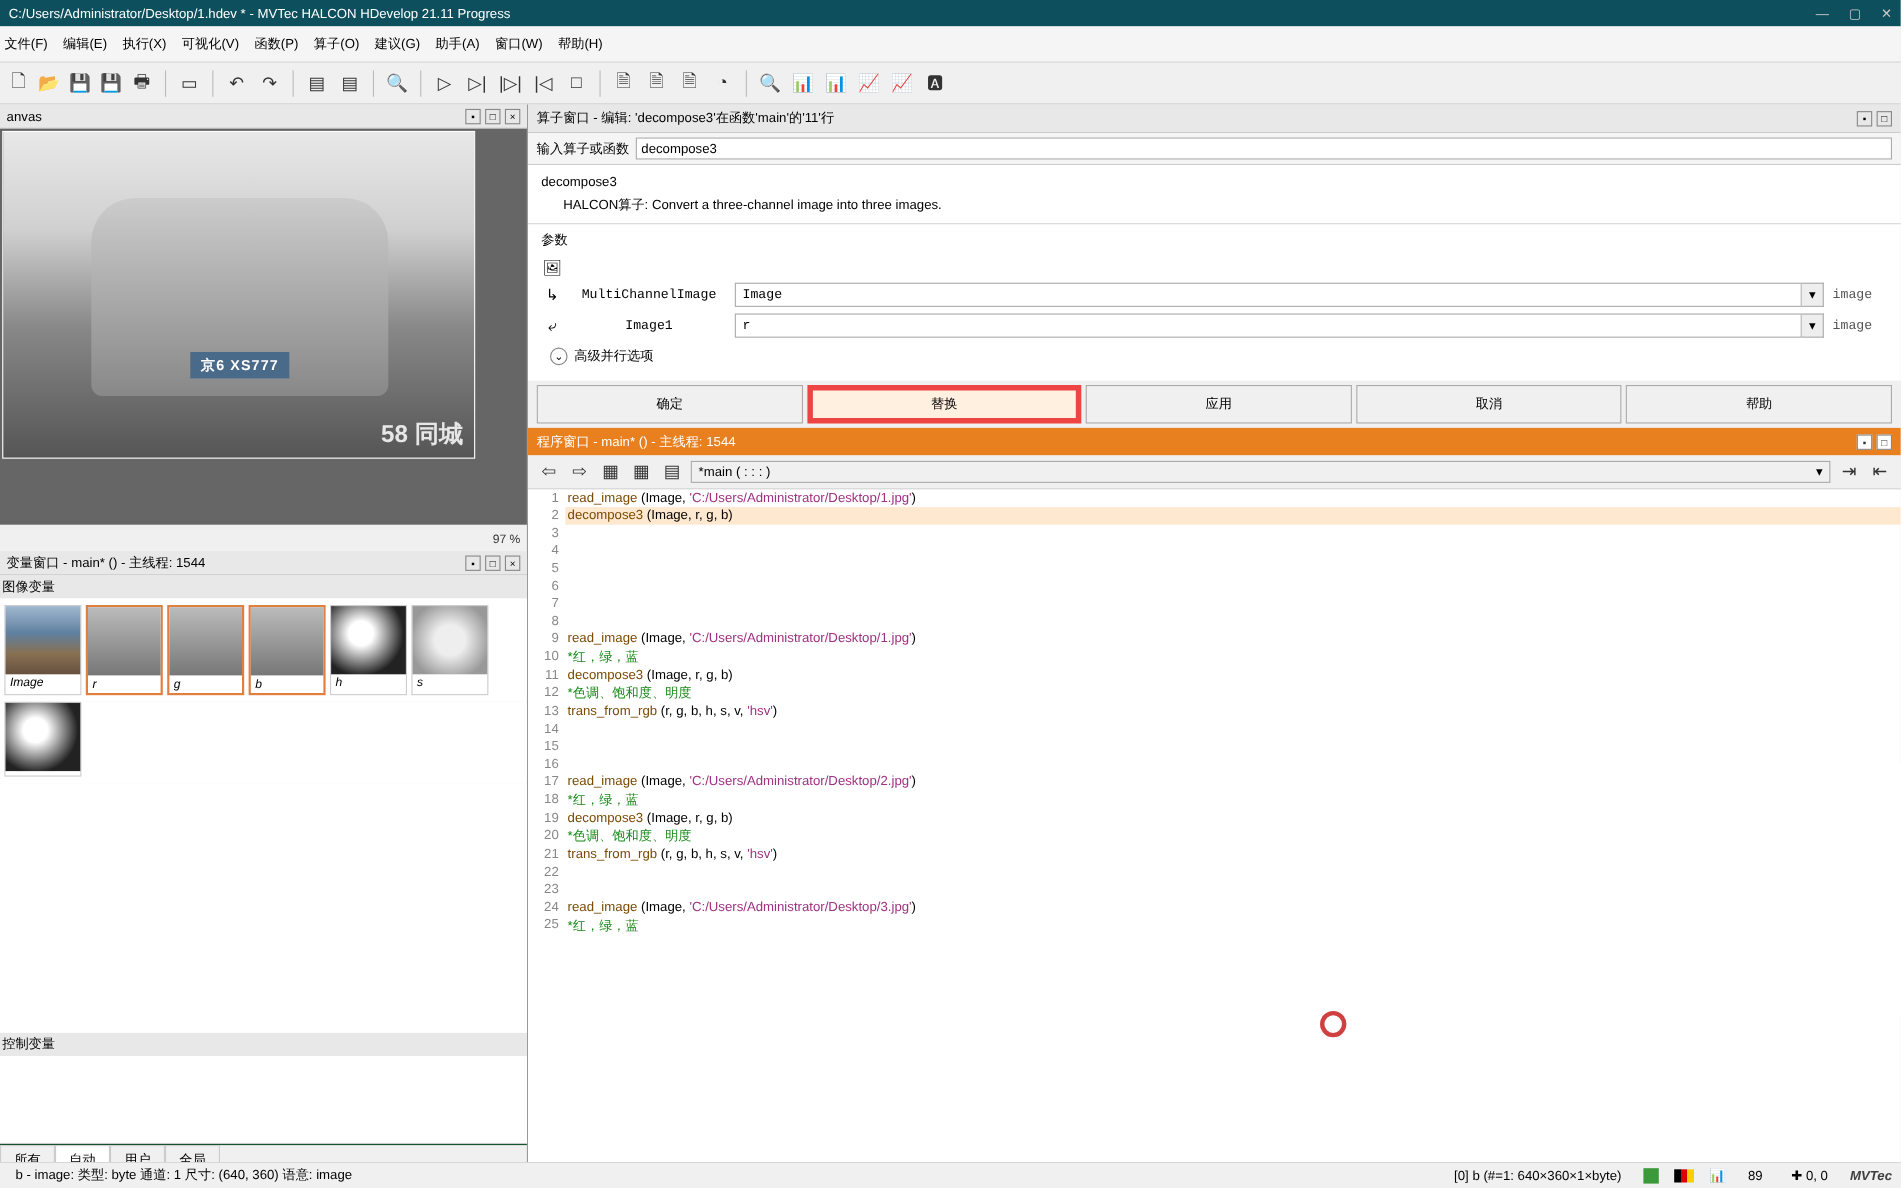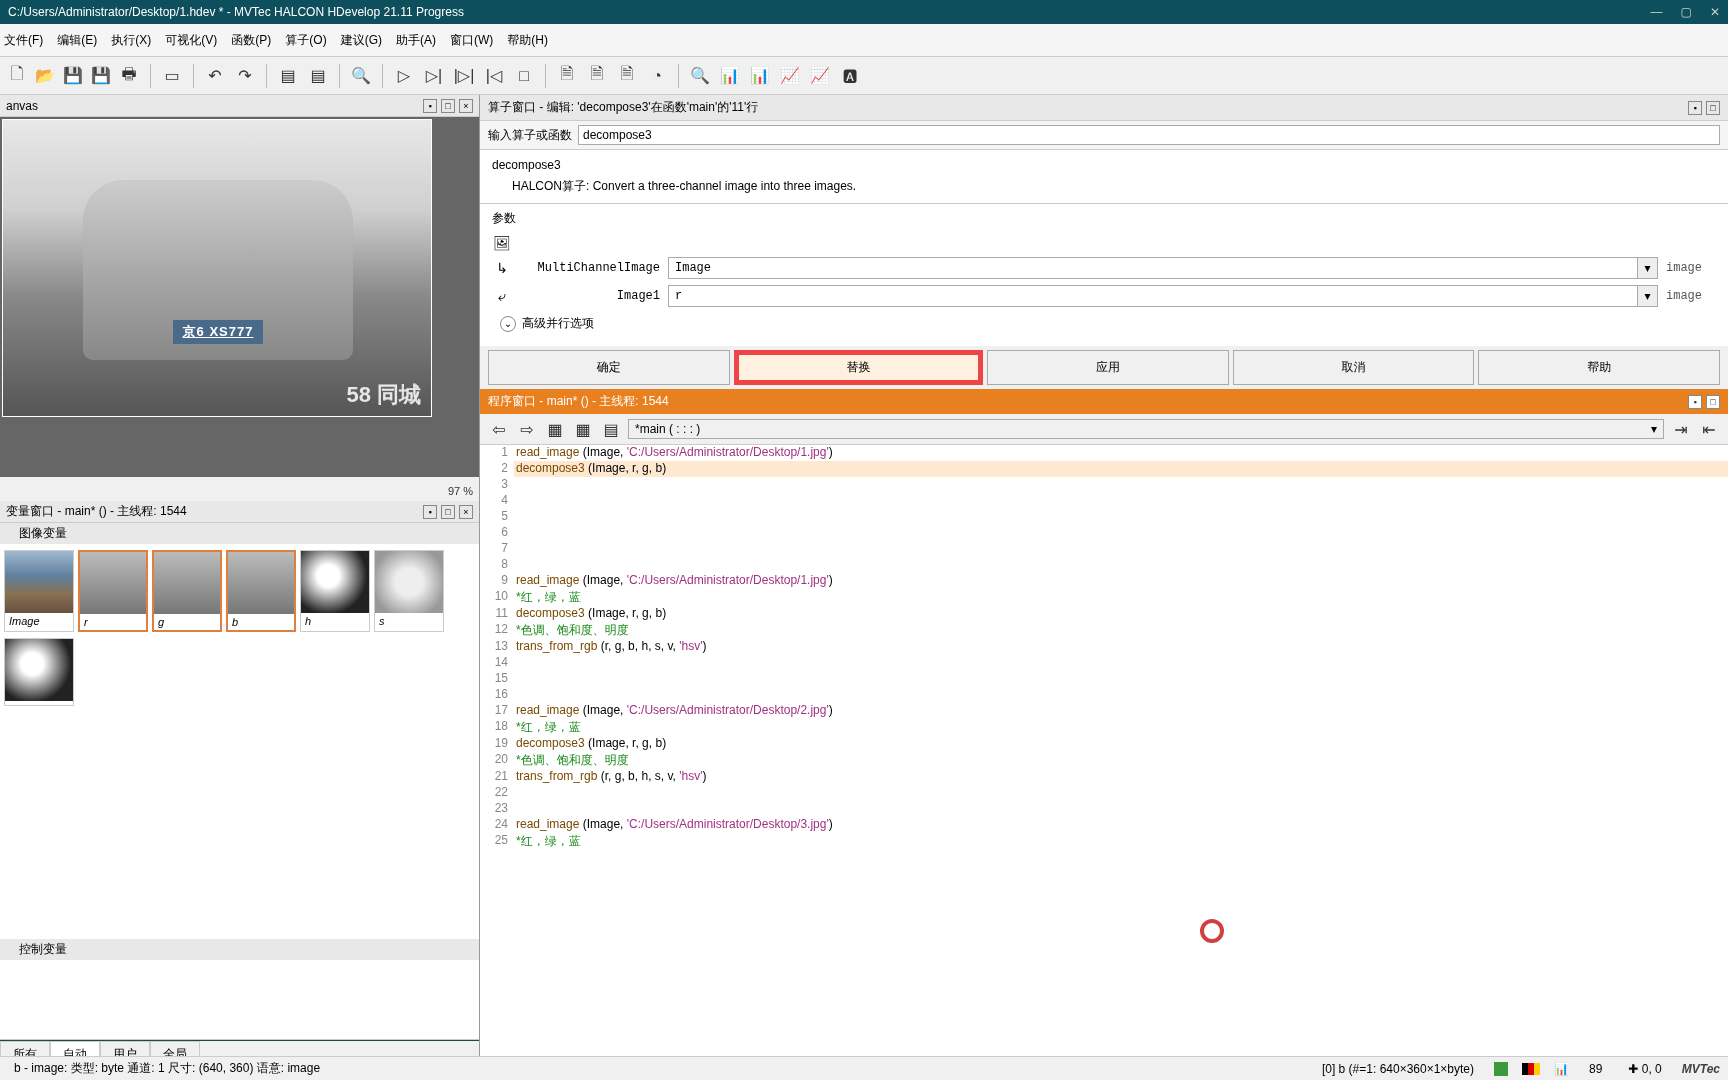--- a/index.html
+++ b/index.html
@@ -13,25 +13,25 @@
 .tool-sep { width:1px; height:24px; background:#bbb; margin:0 2px; }
 .tb { width:22px; height:22px; display:flex; align-items:center; justify-content:center; color:#333; cursor:pointer; font-size:16px; }
 .main { display:flex; height:calc(1080px - 22px - 24px - 38px - 24px); }
 .left-col { width:480px; display:flex; flex-direction:column; border-right:1px solid #999; }
 .panel-hdr { background:#e8e8e8; height:22px; display:flex; align-items:center; padding:0 6px; font-size:12px; border-bottom:1px solid #ccc; }
 .panel-hdr .micro { margin-left:auto; display:flex; gap:4px; }
 .micro-btn { width:14px; height:14px; border:1px solid #888; font-size:9px; display:flex; align-items:center; justify-content:center; cursor:pointer; }
 .canvas-area { flex:0 0 360px; background:#666; position:relative; }
 .car-img { width:430px; height:298px; background:linear-gradient(180deg,#e8e8e8 0%,#d0d0d0 30%,#888 60%,#555 100%); position:relative; margin:2px; border:1px solid #fff; }
 .car-body { position:absolute; top:60px; left:80px; width:270px; height:180px; background:linear-gradient(180deg,#ccc,#888); border-radius:40px 40px 10px 10px; }
-.plate { position:absolute; top:200px; left:170px; width:90px; height:24px; background:#4a6a8a; color:#fff; font-size:13px; display:flex; align-items:center; justify-content:center; font-weight:bold; letter-spacing:1px;text-decoration:underline; }
+.plate { position:absolute; top:200px; left:170px; width:90px; height:24px; background:#4a6a8a; color:#fff; font-size:13px; display:flex; align-items:center; justify-content:center; font-weight:bold; letter-spacing:1px; }
 .watermark { position:absolute; bottom:6px; right:10px; color:#fff; font-size:22px; font-weight:bold; opacity:0.85; }
 .zoom-pct { position:absolute; bottom:-20px; right:6px; color:#333; font-size:11px; }
 .varwin-hdr { margin-top:24px; }
-.var-label { background:#e8e8e8; padding:2px 19px; font-size:12px; }
+.var-label { background:#e8e8e8; padding:2px 2px; font-size:12px; }
 .thumbs { display:flex; gap:4px; padding:6px 4px; flex-wrap:wrap; background:#fff; }
 .thumb { width:70px; border:1px solid #ccc; }
 .thumb.sel { border:2px solid #e08040; }
 .thumb-img { width:100%; height:62px; background:linear-gradient(180deg,#bbb,#777); }
 .thumb-img.color { background:linear-gradient(180deg,#a0b8d0,#6080a0 40%,#887050 70%,#665040); }
 .thumb-img.bw1 { background:radial-gradient(circle at 40% 40%,#fff 20%,#222 70%); }
 .thumb-img.bw2 { background:radial-gradient(circle at 50% 50%,#eee 30%,#999 80%); }
 .thumb-name { padding:2px 4px; font-style:italic; font-size:11px; }
 .tabs-bottom { display:flex; border-top:1px solid #14532d; }
 .tabs-bottom div { padding:4px 12px; border:1px solid #ccc; border-bottom:none; background:#f0f0f0; cursor:pointer; }
@@ -40,21 +40,21 @@
 .op-hdr { background:#e8e8e8; padding:4px 8px; border-bottom:1px solid #ccc; display:flex; align-items:center; }
 .op-search { display:flex; align-items:center; padding:4px 8px; gap:6px; background:#f5f5f5; border-bottom:1px solid #ccc; }
 .op-search input { flex:1; padding:2px 4px; border:1px solid #aaa; }
 .op-info { padding:8px 12px; background:#fff; border-bottom:1px solid #ccc; font-family:"Courier New",monospace; }
 .op-info .name { margin-bottom:6px; }
 .op-info .desc { margin-left:20px; }
 .params { padding:6px 12px; background:#fff; }
 .params-hdr { font-size:12px; margin-bottom:8px; }
 .param-row { display:flex; align-items:center; gap:8px; margin:6px 0; }
 .param-icon { width:20px; text-align:center; font-size:14px; }
-.param-name { width:140px; text-align:right; font-family:"Courier New",monospace; }
+.param-name { width:140px; text-align:center; font-family:"Courier New",monospace; }
 .param-input { flex:1; display:flex; }
 .param-input input { flex:1; padding:3px 6px; border:1px solid #aaa; font-family:"Courier New",monospace; }
 .param-input .dd { width:20px; border:1px solid #aaa; border-left:none; display:flex; align-items:center; justify-content:center; background:#eee; cursor:pointer; }
 .param-type { width:50px; font-family:"Courier New",monospace; color:#555; }
 .adv-opts { display:flex; align-items:center; gap:6px; margin:8px 0; padding-left:8px; }
 .adv-opts .chev { width:16px; height:16px; border:1px solid #888; border-radius:8px; display:flex; align-items:center; justify-content:center; font-size:10px; }
 .btn-row { display:flex; gap:4px; padding:4px 8px; }
 .btn-row button { flex:1; padding:4px; border:1px solid #aaa; background:#f0f0f0; cursor:pointer; }
 .btn-row button.primary { background:#fff0e0; border:5px solid #ef4444; }
 .prog-hdr { background:#e88020; color:#fff; padding:4px 8px; display:flex; align-items:center; font-size:12px; }

